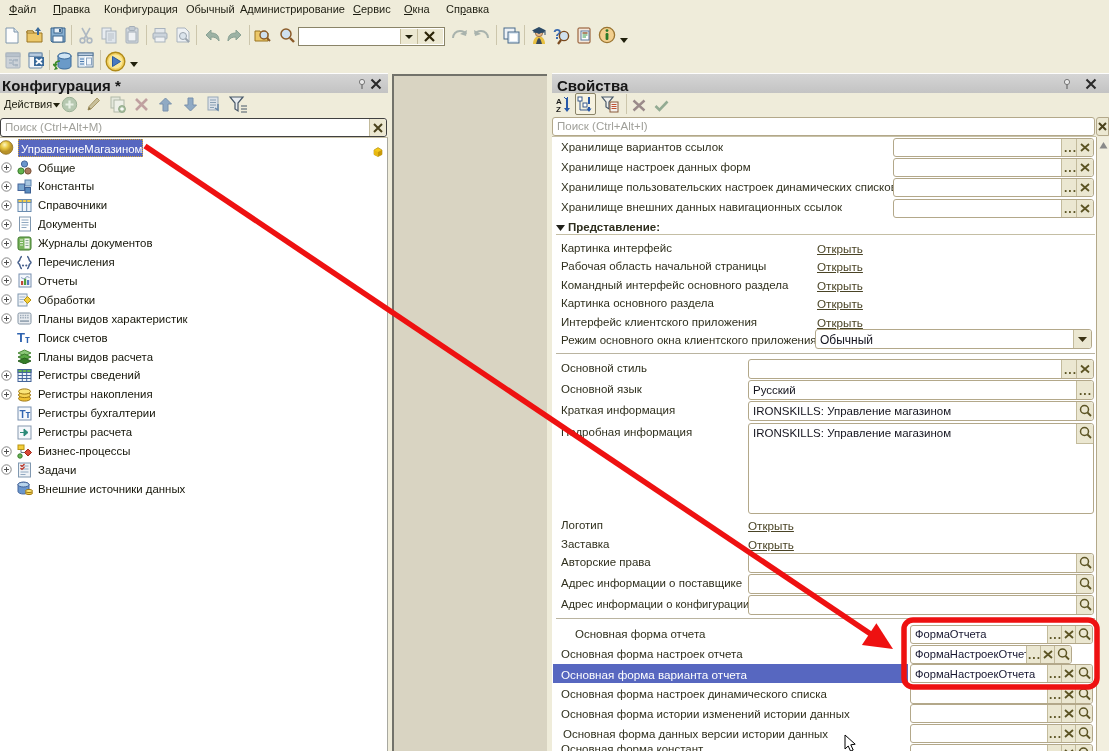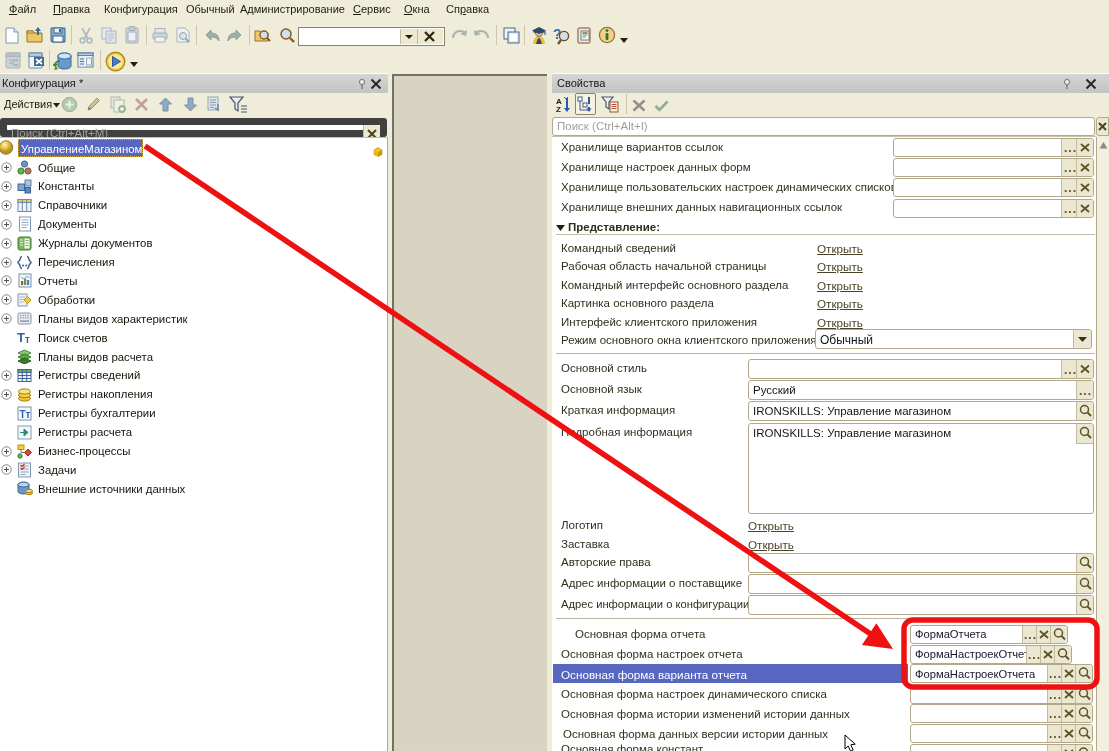--- a/index.html
+++ b/index.html
@@ -1,21 +1,21 @@
 <!DOCTYPE html>
 <html><head>
 <meta charset="utf-8">
 <style>
 html,body{margin:0;padding:0}
 body{width:1109px;height:751px;overflow:hidden;background:#efecda;font-family:"Liberation Sans",sans-serif;position:relative}
 .a{position:absolute}
 .t12{font-size:11px;color:#1c1c10;white-space:nowrap}
 .lbl{position:absolute;font-size:11.5px;color:#30301e;white-space:nowrap}
 .hdr{background:linear-gradient(#d5d5d5,#c3c3c3);border-top:1px solid #fdfdfd}
-.htx{font-size:11px;font-weight:normal;color:#161616;white-space:nowrap}
+.htx{font-size:15px;font-weight:bold;color:#161616;white-space:nowrap}
 .fld{position:absolute;background:#fff;border:1px solid #b3a88a;border-radius:3px;box-sizing:border-box}
 .cell{position:absolute;top:0;bottom:0;background:#ebe7d1;border-left:1px solid #c3bb9c}
 .dots{position:absolute;font-size:12px;font-weight:bold;color:#5c5424;letter-spacing:1px}
 .lnk{position:absolute;font-size:11.7px;color:#4a4426;text-decoration:underline;white-space:nowrap}
 .sepv{position:absolute;width:1px;background:#ccc6ac}
 .row{position:absolute;left:0;width:388px;height:19px}
 .rtx{position:absolute;left:38px;top:3.5px;font-size:11.4px;color:#141408;white-space:nowrap}
 </style>
 </head>
 <body>
@@ -220,21 +220,21 @@
   </svg>
 <svg class="a" style="left:206px;top:96px" width="16" height="17" viewBox="0 0 16 17">
     <rect x="2" y="1" width="10" height="13" fill="#dce2e8" stroke="#98a8b8"></rect>
     <path d="M4 4h6M4 6.5h6M4 9h6M4 11.5h4" stroke="#8aa0b4"></path>
     <path d="M12 8v6l-3-2" fill="none" stroke="#6888a8" stroke-width="1.5"></path>
   </svg>
 <svg class="a" style="left:229px;top:96px" width="19" height="17" viewBox="0 0 19 17">
     <path d="M1 1h13l-5 6v8l-3-2V7z" fill="#e8ecf0" stroke="#485868" stroke-width="1.2"></path>
     <path d="M12 10h6M12 13h6M12 16h6" stroke="#485868" stroke-width="1.1"></path>
   </svg>
-<div class="a" style="left:0;top:118px;width:387px;height:19px;background:#fff;border:7px solid #404040;border-radius:3px;box-sizing:border-box">
+<div class="a" style="left:0;top:118px;width:387px;height:19px;background:#fff;border:1px solid #404040;border-radius:3px;box-sizing:border-box">
   <div class="a" style="left:4px;top:2px;font-size:11.5px;color:#a0a09a">Поиск (Ctrl+Alt+M)</div>
   <div class="a" style="right:0;top:0;width:16px;height:17px;background:#ece8d2;border-left:1px solid #c3bb9c;border-radius:0 3px 3px 0"><svg width="16" height="17">
         <path d="M4 5l8 8M12 5l-8 8" stroke="#4a421c" stroke-width="2"></path>
       </svg></div>
 </div>
 <div class="a" style="left:0;top:137px;width:388px;height:614px;background:#fff;border-top:1px solid #c8c2a8;border-right:1px solid #a8a8a0;box-sizing:border-box"></div>
 <div class="row" style="top:139px;height:19px">
   <svg class="a" style="left:-1px;top:1px" width="15" height="15">
       <defs>
         <radialGradient id="gold" cx="40%" cy="30%">
@@ -541,21 +541,21 @@
     </div>
   <div class="cell" style="right:0;width:16px;border-radius:0 3px 3px 0"><svg width="16" height="17">
         <path d="M4 5l8 7M12 5l-8 7" stroke="#5c5424" stroke-width="1.8"></path>
       </svg></div>
 </div>
 <svg class="a" style="left:556px;top:225px" width="10" height="7">
     <path d="M0 0h9L4.5 6z" fill="#20201a"></path>
   </svg>
 <div class="a" style="left:568px;top:221px;font-size:11.5px;font-weight:bold;color:#2e2e1e;white-space:nowrap">Представление:</div>
 <div class="a" style="left:556px;top:234px;width:539px;height:1px;background:#c4bea4"></div>
-<div class="lbl" style="left:561px;top:241.5px">Командный сведений</div>
+<div class="lbl" style="left:561px;top:241.5px">Картинка интерфейс</div>
 <div class="lnk" style="left:817px;top:241.5px">Открыть</div>
 <div class="lbl" style="left:561px;top:260px">Рабочая область начальной страницы</div>
 <div class="lnk" style="left:817px;top:260px">Открыть</div>
 <div class="lbl" style="left:561px;top:278.5px">Командный интерфейс основного раздела</div>
 <div class="lnk" style="left:817px;top:278.5px">Открыть</div>
 <div class="lbl" style="left:561px;top:297px">Картинка основного раздела</div>
 <div class="lnk" style="left:817px;top:297px">Открыть</div>
 <div class="lbl" style="left:561px;top:315.5px">Интерфейс клиентского приложения</div>
 <div class="lnk" style="left:817px;top:315.5px">Открыть</div>
 <div class="lbl" style="left:561px;top:334px">Режим основного окна клиентского приложения</div>
@@ -618,21 +618,21 @@
 </div>
 <div class="lbl" style="left:561px;top:598px;font-size:11.2px">Адрес информации о конфигурации</div>
 <div class="fld" style="left:748px;top:595px;width:346px;height:20px">
   <div class="cell" style="right:0;width:16px;border-radius:0 3px 3px 0"><svg width="16" height="18">
         <circle cx="7.5" cy="7.5" r="4" fill="none" stroke="#5c5424" stroke-width="1.5"></circle>
         <path d="M10.5 10.5l3.5 3.5" stroke="#5c5424" stroke-width="1.8"></path>
       </svg></div>
 </div>
 <div class="a" style="left:556px;top:618px;width:539px;height:1px;background:#bab4a0"></div>
 <div class="lbl" style="left:575px;top:628px">Основная форма отчета</div>
-<div class="fld" style="left:910px;top:624.5px;width:158px;height:19px">
+<div class="fld" style="left:910px;top:624.5px;width:183px;height:19px">
   <div class="a" style="left:4px;top:2.5px;font-size:11.2px;color:#14142e">ФормаОтчета</div>
   <div class="cell" style="right:30px;width:14px">
       <div class="dots" style="left:1px;top:2px">...</div>
     </div>
   <div class="cell" style="right:16px;width:14px"><svg width="14" height="17">
         <path d="M3 5l8 7M11 5l-8 7" stroke="#5c5424" stroke-width="1.8"></path>
       </svg></div>
   <div class="cell" style="right:0;width:16px;border-radius:0 3px 3px 0"><svg width="16" height="17">
         <circle cx="7.5" cy="7" r="4" fill="none" stroke="#5c5424" stroke-width="1.5"></circle>
         <path d="M10.5 10l3.5 3.5" stroke="#5c5424" stroke-width="1.8"></path>

